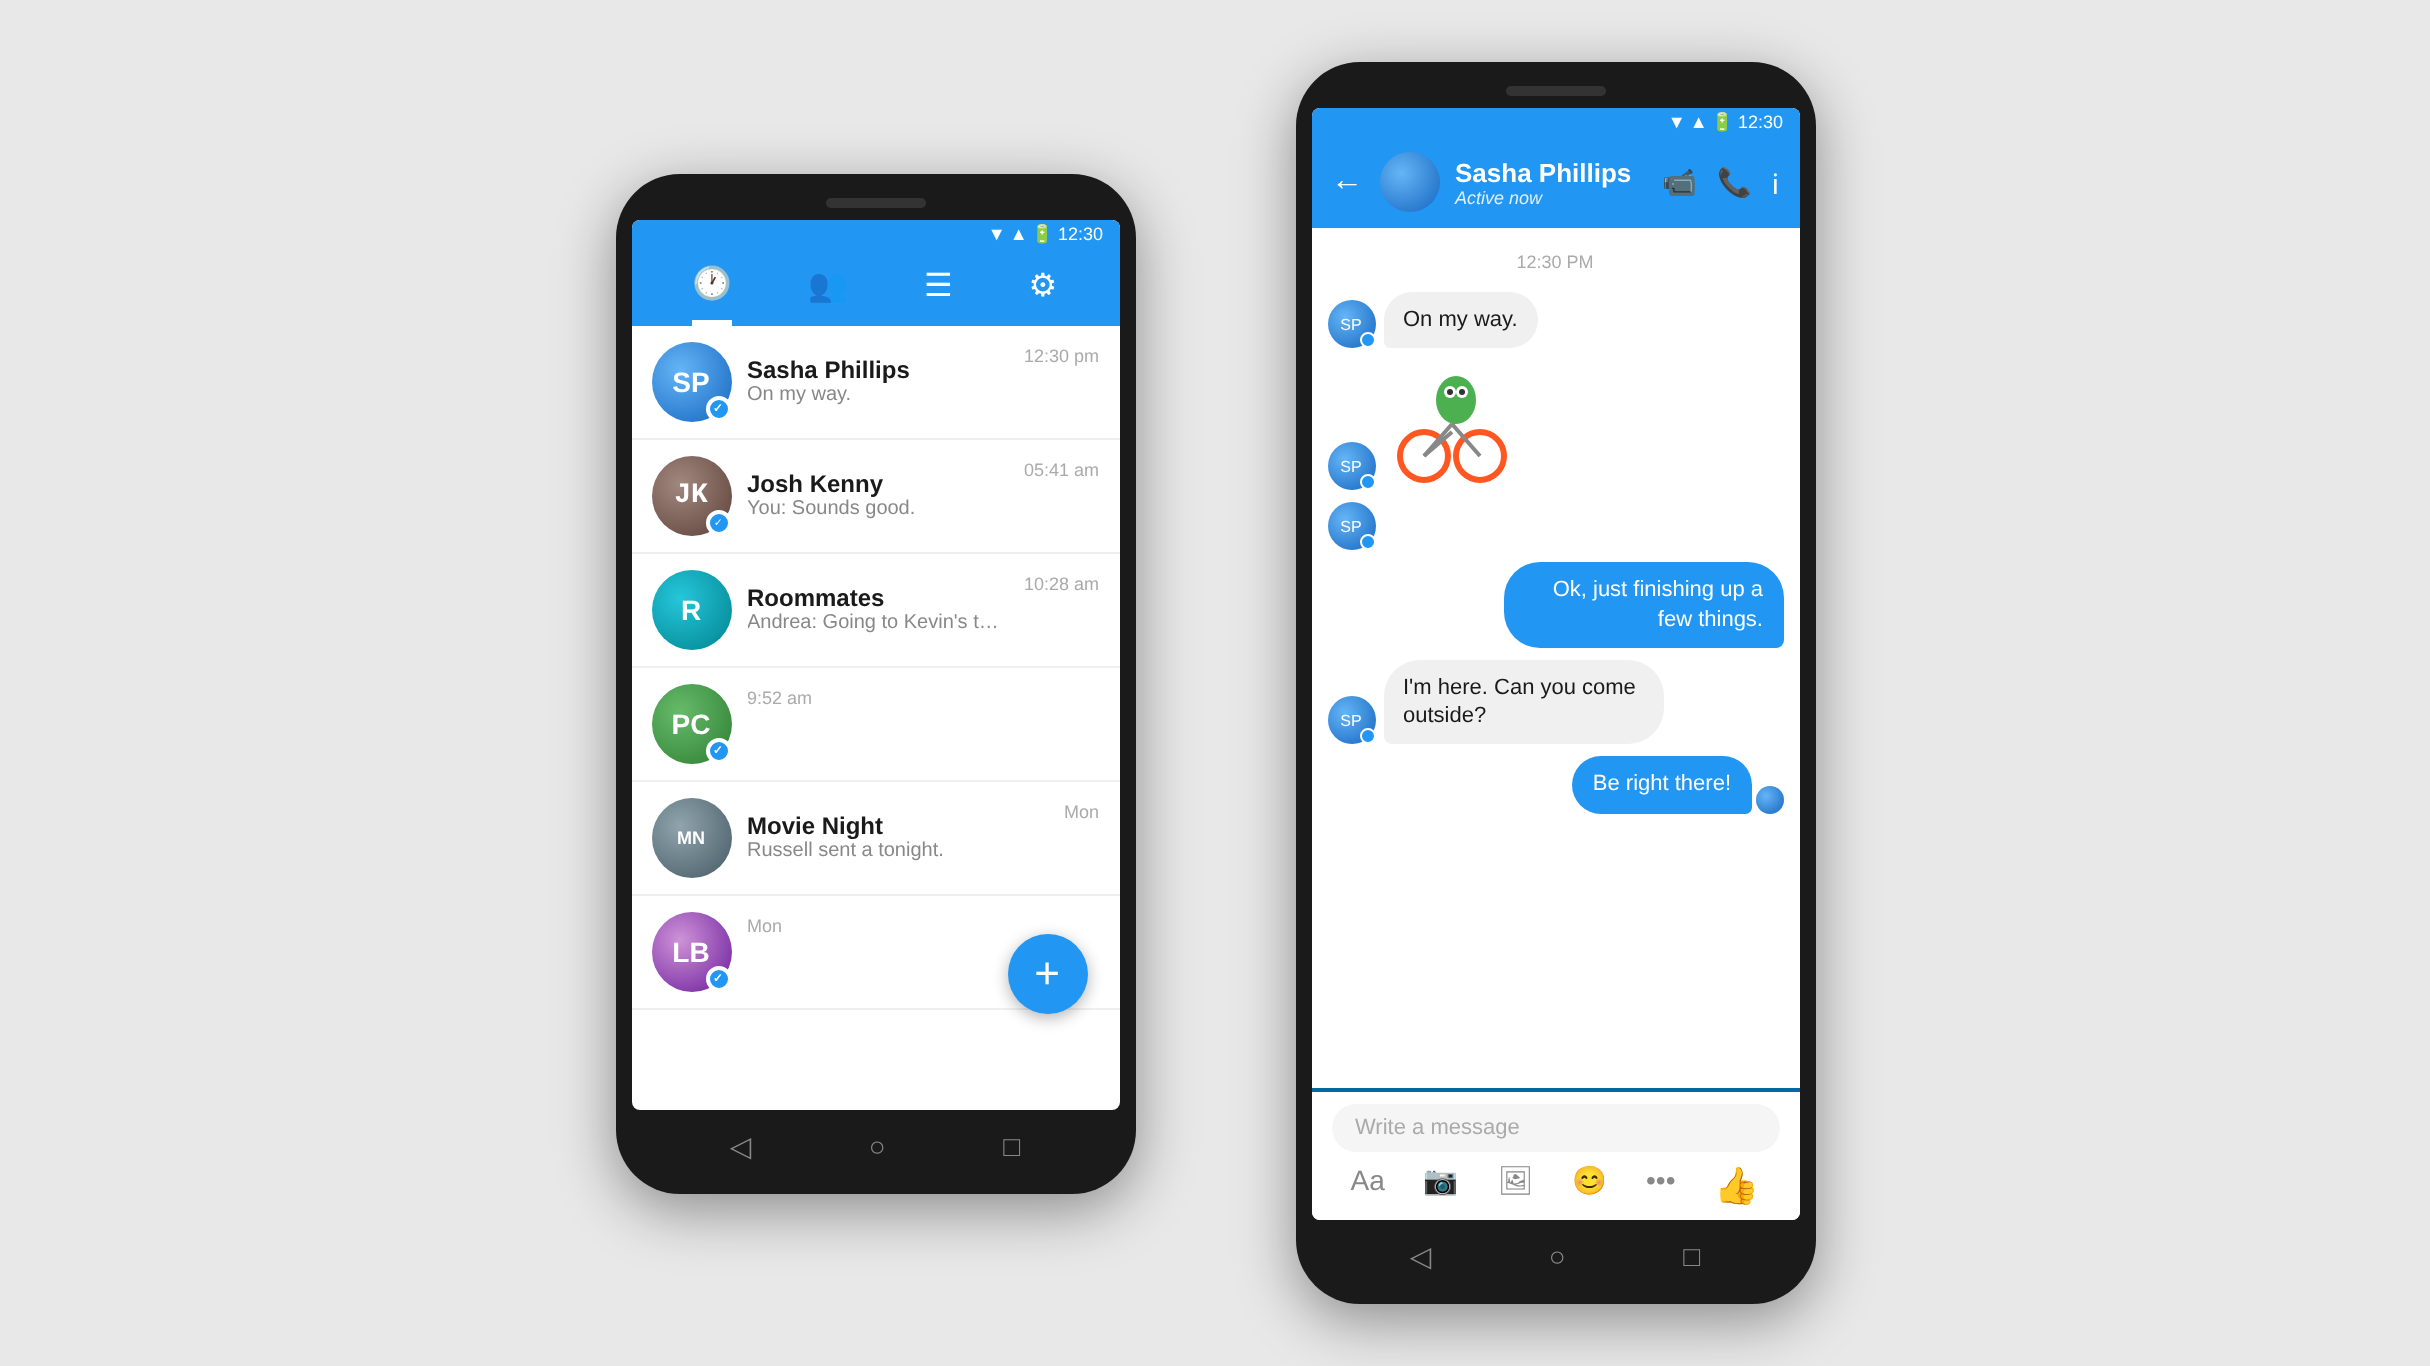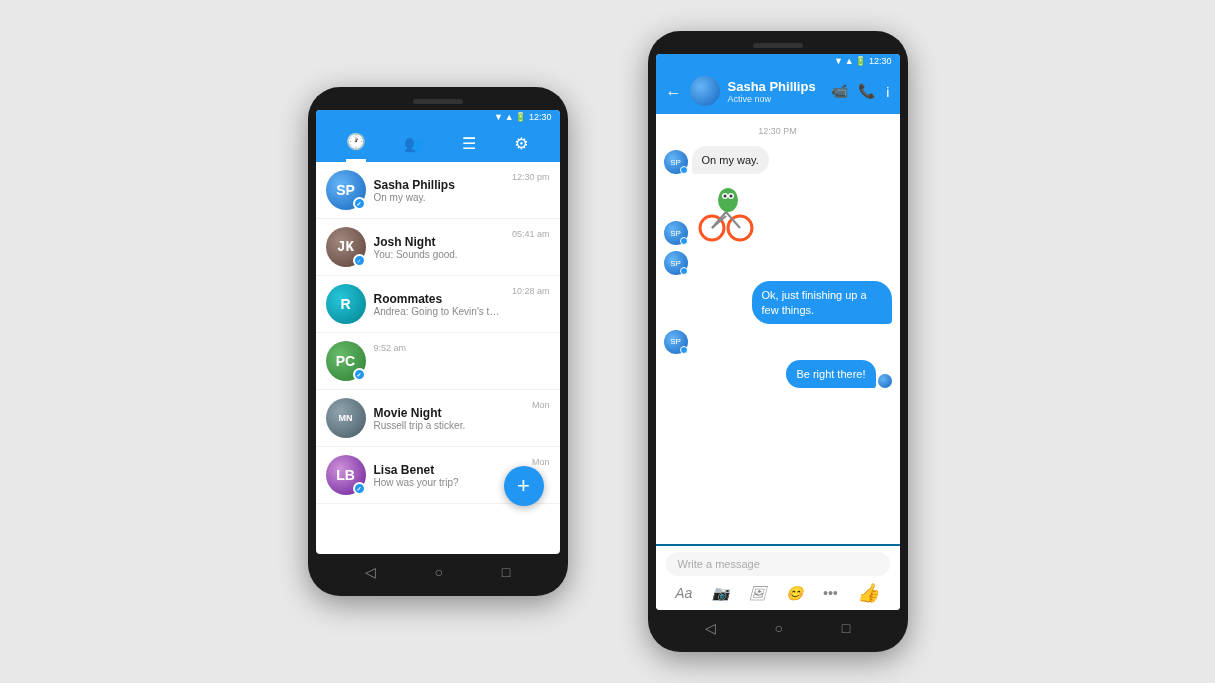--- a/index.html
+++ b/index.html
@@ -187,20 +187,21 @@
       flex: 1;
     }
     .chat-header-name {
       color: white;
       font-size: 13px;
       font-weight: 600;
     }
     .chat-header-status {
       color: rgba(255,255,255,0.85);
       font-size: 9px;
+      font-style: italic;
     }
     .chat-header-actions {
       display: flex;
       gap: 10px;
       align-items: center;
     }
     .chat-header-action {
       color: white;
       font-size: 14px;
       cursor: pointer;
@@ -257,40 +258,39 @@
     }
     .msg-bubble.received {
       background: #f0f0f0;
       color: #1a1a1a;
       border-bottom-left-radius: 4px;
     }
     .msg-bubble.sent {
       background: #2196F3;
       color: white;
       border-bottom-right-radius: 4px;
+      text-align: right;
     }
     
     .message-input-area {
       background: #fff;
       border-top: 2px solid #0369a1;
       padding: 6px 10px;
     }
     .message-input-field {
       background: #f5f5f5;
       border-radius: 20px;
       padding: 6px 12px;
       font-size: 11px;
       color: #aaa;
       margin-bottom: 6px;
     }
     .message-actions {
       display: flex;
       justify-content: space-around;
-      align-items: center;
-      font-style: italic;
     }
     .msg-action-btn {
       color: #888;
       font-size: 14px;
       cursor: pointer;
     }
     .msg-action-btn.blue {
       color: #2196F3;
       font-size: 18px;
     }
@@ -341,21 +341,21 @@
             <div class="convo-preview">On my way.</div>
           </div>
           <div class="convo-time">12:30 pm</div>
         </div>
 
         <div class="convo-item">
           <div class="avatar-placeholder av-brown">JK
             <div class="avatar-badge"></div>
           </div>
           <div class="convo-content">
-            <div class="convo-name">Josh Night</div>
+            <div class="convo-name">Josh Kenny</div>
             <div class="convo-preview">You: Sounds good.</div>
           </div>
           <div class="convo-time">05:41 am</div>
         </div>
 
         <div class="convo-item">
           <div class="avatar-placeholder av-teal">R</div>
           <div class="convo-content">
             <div class="convo-name">Roommates</div>
             <div class="convo-preview">Andrea: Going to Kevin's tonight?</div>
@@ -367,32 +367,28 @@
           <div class="avatar-placeholder av-green">PC
             <div class="avatar-badge"></div>
           </div>
           <div class="convo-time">9:52 am</div>
         </div>
 
         <div class="convo-item">
           <div class="avatar-placeholder av-gray" style="font-size:9px;">MN</div>
           <div class="convo-content">
             <div class="convo-name">Movie Night</div>
-            <div class="convo-preview">Russell trip a sticker.</div>
+            <div class="convo-preview">Russell sent a tonight.</div>
           </div>
           <div class="convo-time">Mon</div>
         </div>
 
         <div class="convo-item">
           <div class="avatar-placeholder av-purple">LB
             <div class="avatar-badge"></div>
-          </div>
-          <div class="convo-content">
-            <div class="convo-name">Lisa Benet</div>
-            <div class="convo-preview">How was your trip?</div>
           </div>
           <div class="convo-time">Mon</div>
         </div>
 
 
       </div>
 
       <div style="position:relative; height: 50px;">
         <div class="fab">+</div>
       </div>
@@ -478,20 +474,21 @@
 
         <div class="message-row sent">
           <div class="msg-bubble sent">Ok, just finishing up a few things.</div>
         </div>
 
         <div class="message-row">
           <div class="msg-avatar-placeholder av-blue" style="position:relative;">
             <span style="font-size:8px;color:white;">SP</span>
             <div style="position:absolute;bottom:0;right:0;width:8px;height:8px;background:#2196F3;border-radius:50%;border:1px solid white;"></div>
           </div>
+          <div class="msg-bubble received">I'm here. Can you come outside?</div>
         </div>
 
         <div class="message-row sent" style="align-items:flex-end;">
           <div style="display:flex;flex-direction:row;align-items:flex-end;gap:2px;">
             <div class="msg-bubble sent">Be right there!</div>
             <div style="width:14px;height:14px;border-radius:50%;background:radial-gradient(circle at 35% 35%, #64B5F6, #1565C0);"></div>
           </div>
         </div>
 
       </div>

